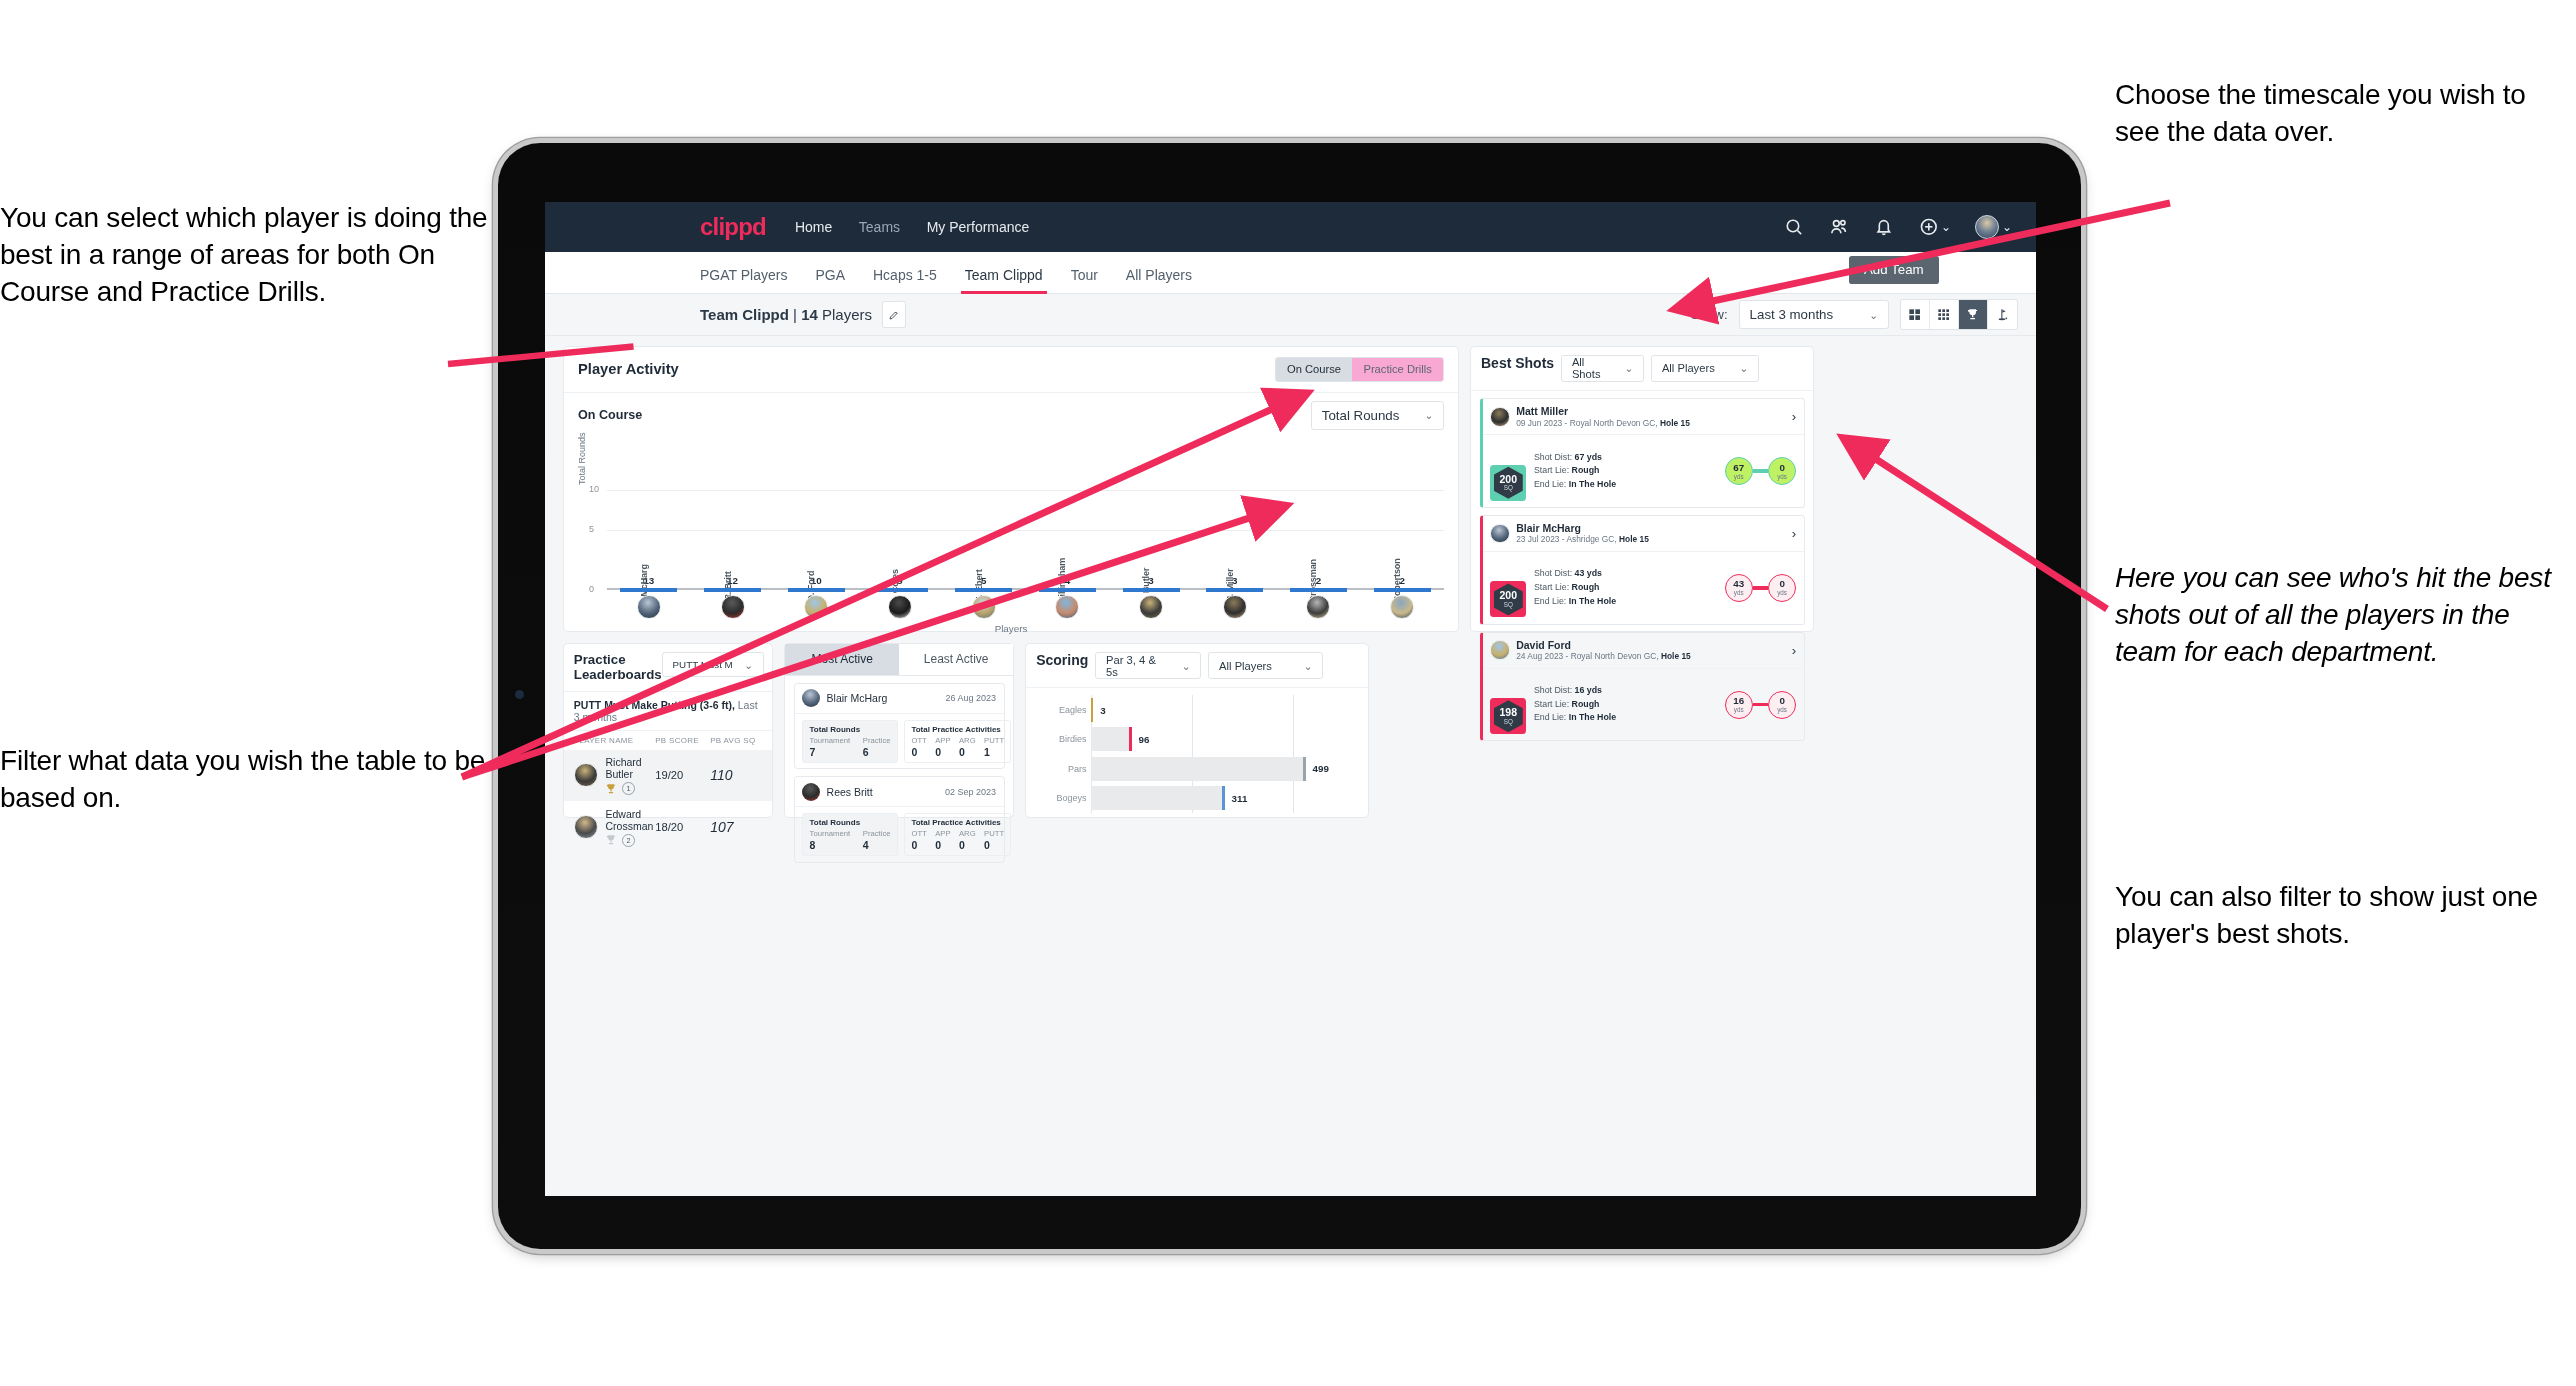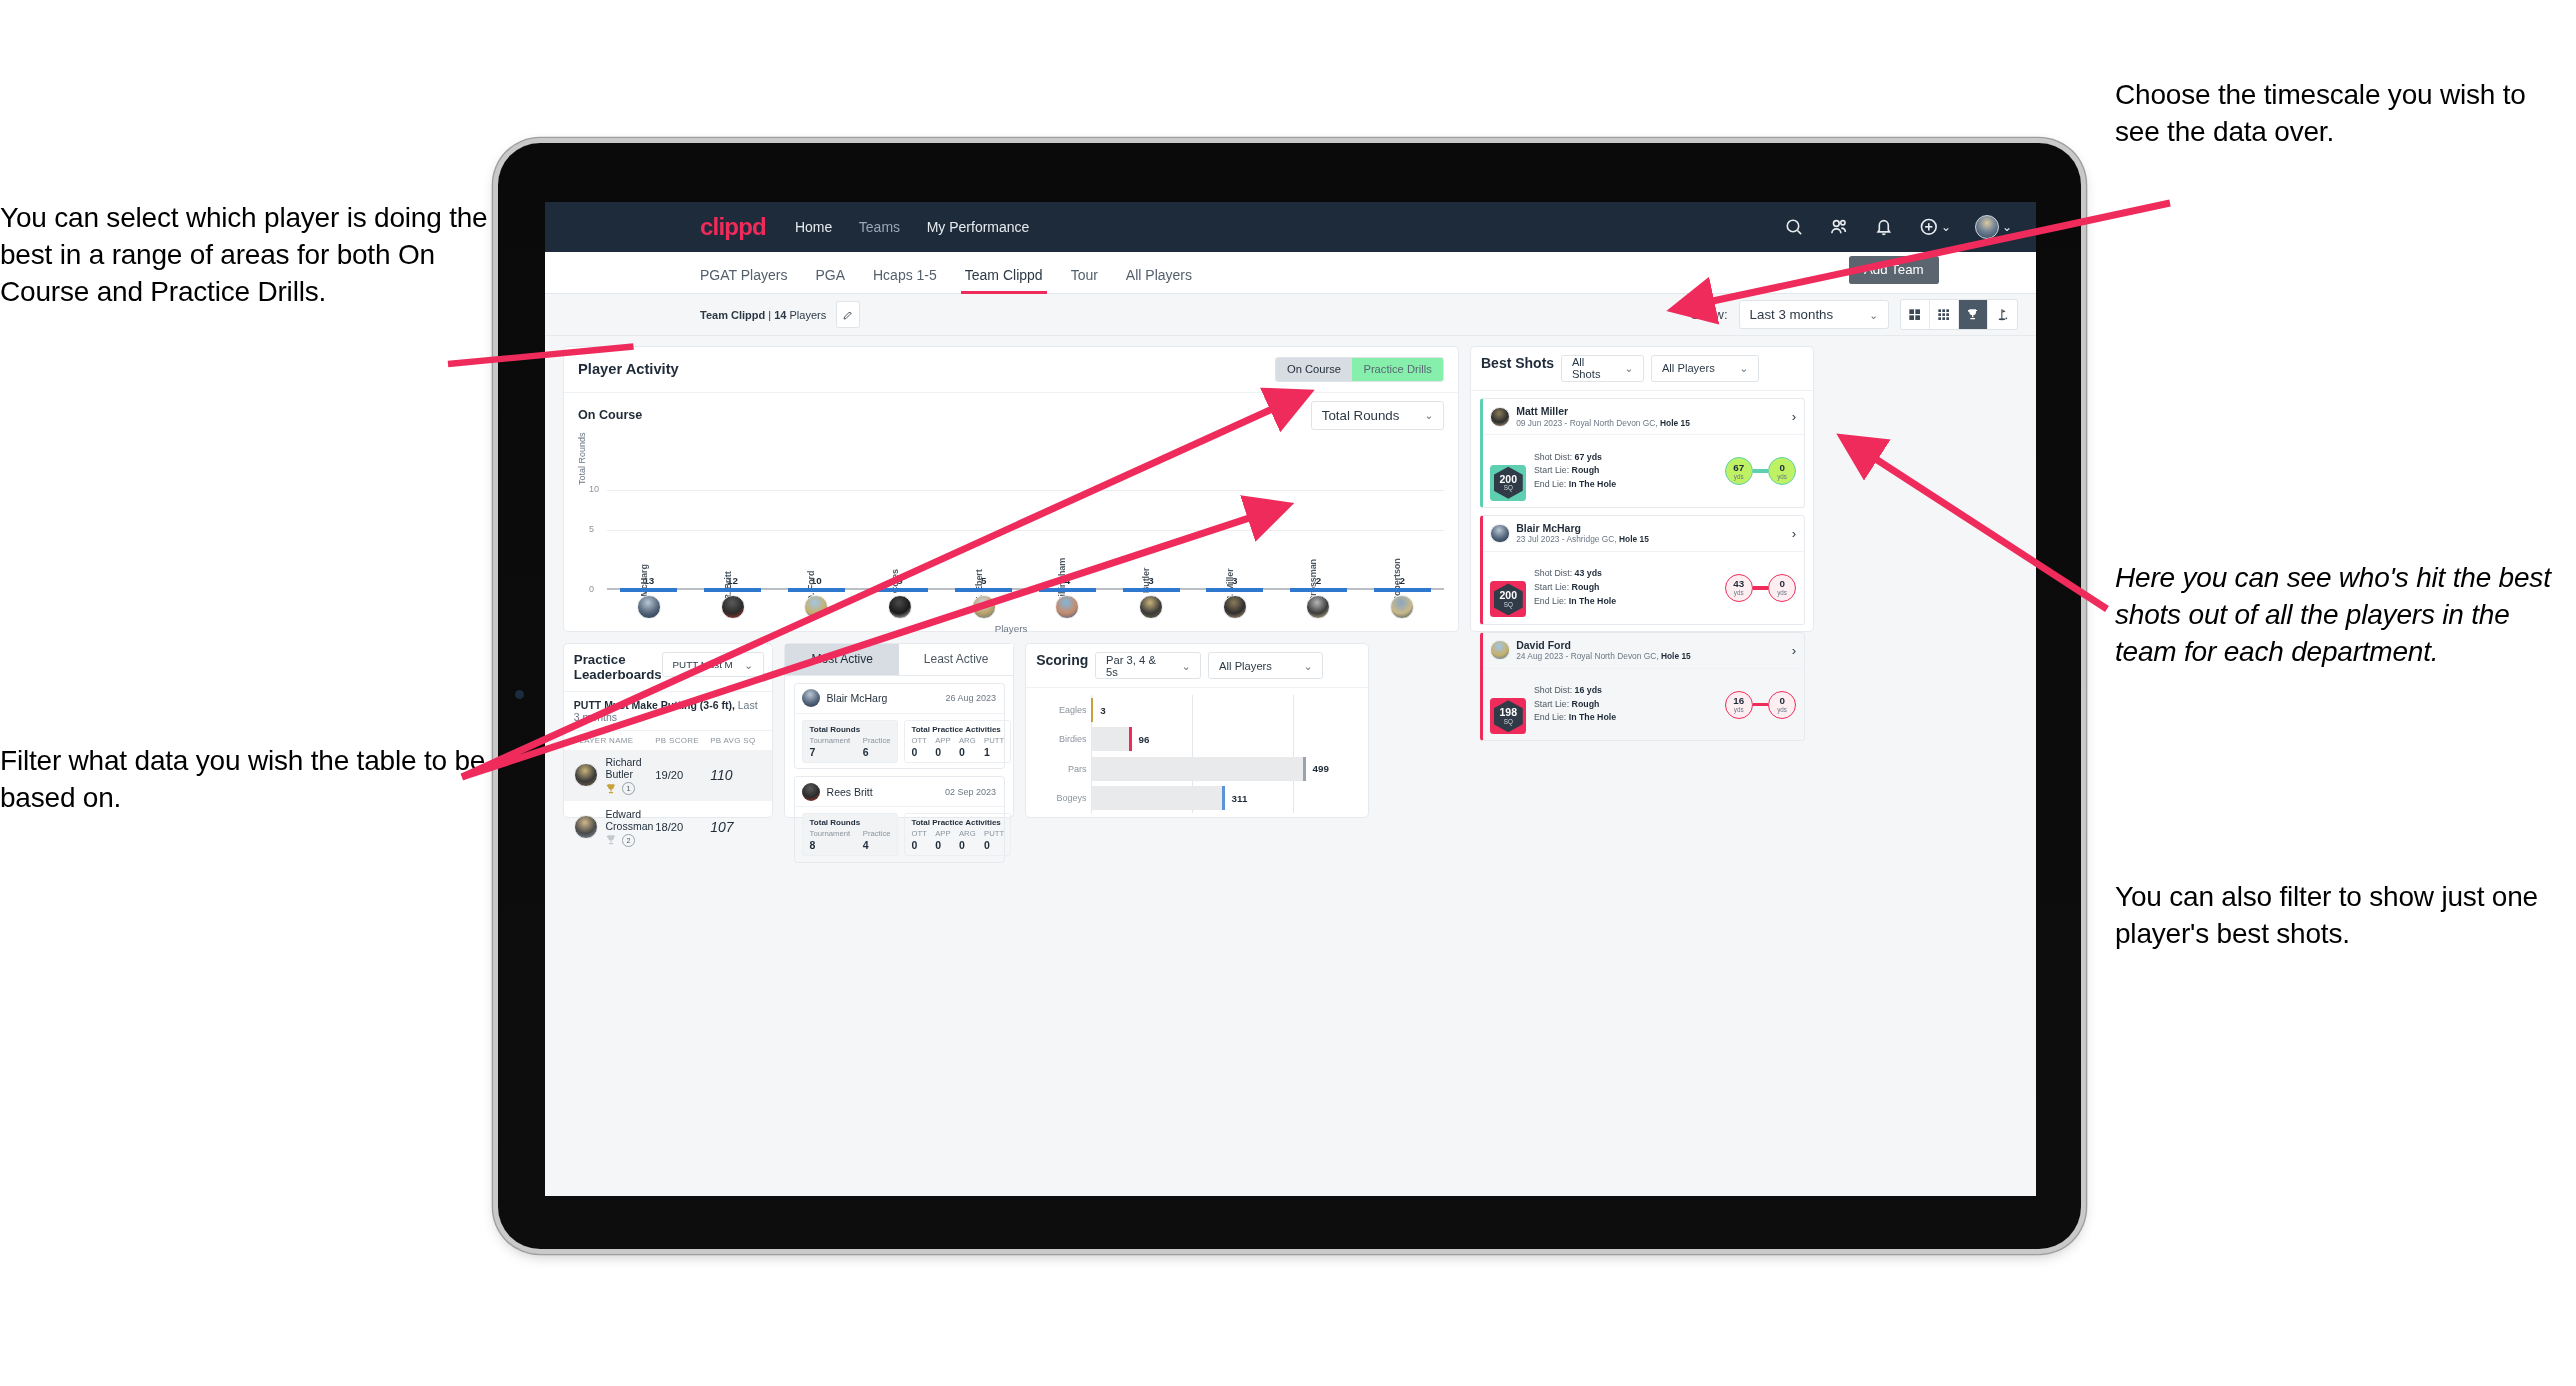--- a/index.html
+++ b/index.html
@@ -89,21 +89,21 @@
     position:absolute; right:97px; top:4.2px;
     background:#5a6570; color:#fff; font-size:13.3px;
     padding:6.3px 15.4px; border-radius:2.8px;
   }
 
   
   #subbar {
     height:42px; background:#f4f6f8; display:flex; align-items:center;
     padding-left:155px; padding-right:18px; border-bottom:0.7px solid #e6eaee;
   }
-  .teamlabel { font-size:11px; color:#2b3946; }
+  .teamlabel { font-size:15px; color:#2b3946; }
   .teamlabel b { font-weight:700; }
   .penbox {
     width:24px; height:26.6px; border:0.7px solid #dfe4e9; background:#fff;
     margin-left:9.8px; display:flex; align-items:center; justify-content:center; border-radius:2.1px;
   }
   .subright { margin-left:auto; display:flex; align-items:center; gap:11.2px; }
   .showlbl { font-size:13.3px; color:#3a4652; }
   .selbox {
     border:0.7px solid #dfe4e9; background:#fff; border-radius:2.8px;
     height:29px; display:flex; align-items:center; padding:0 9.8px;
@@ -118,21 +118,21 @@
   
   #content { padding:9.8px 18px 0 18px; }
   .rowtop { display:flex; gap:11.2px; }
   .card { background:#fff; border:0.7px solid #e6eaee; border-radius:4.9px; }
 
   
   #pa { width:896px; height:286px; }
   .cardhead { display:flex; align-items:center; padding:9.8px 14px; border-bottom:0.7px solid #eef1f4; }
   .cardtitle { font-size:14.7px; font-weight:700; color:#1f2b38; }
   .seg { margin-left:auto; display:flex; border:0.7px solid #dfe4e9; border-radius:2.8px; overflow:hidden; }
-  .seg div { font-size:11.2px; padding:5.6px 11.2px; color:#5b6772; background:#86efac; }
+  .seg div { font-size:11.2px; padding:5.6px 11.2px; color:#5b6772; background:#f9a8d4; }
   .seg div.on { background:#d7dde3; color:#1f2b38; }
 
   .pa-sub { display:flex; align-items:center; padding:8.4px 14px 0 14px; }
   .pa-sub .lbl { font-size:12.6px; font-weight:700; color:#1f2b38; }
   .pa-sub .sel { margin-left:auto; width:133px; }
 
   #chartwrap { position:relative; height:197px; margin:2.8px 14px 0 14px; }
   #ylab { position:absolute; left:-1.4px; top:52px; font-size:9px; color:#6b7785;
           transform:rotate(-90deg); transform-origin:left top; white-space:nowrap; }
   #plot { position:absolute; left:29px; right:0; top:17px; height:140px; }

